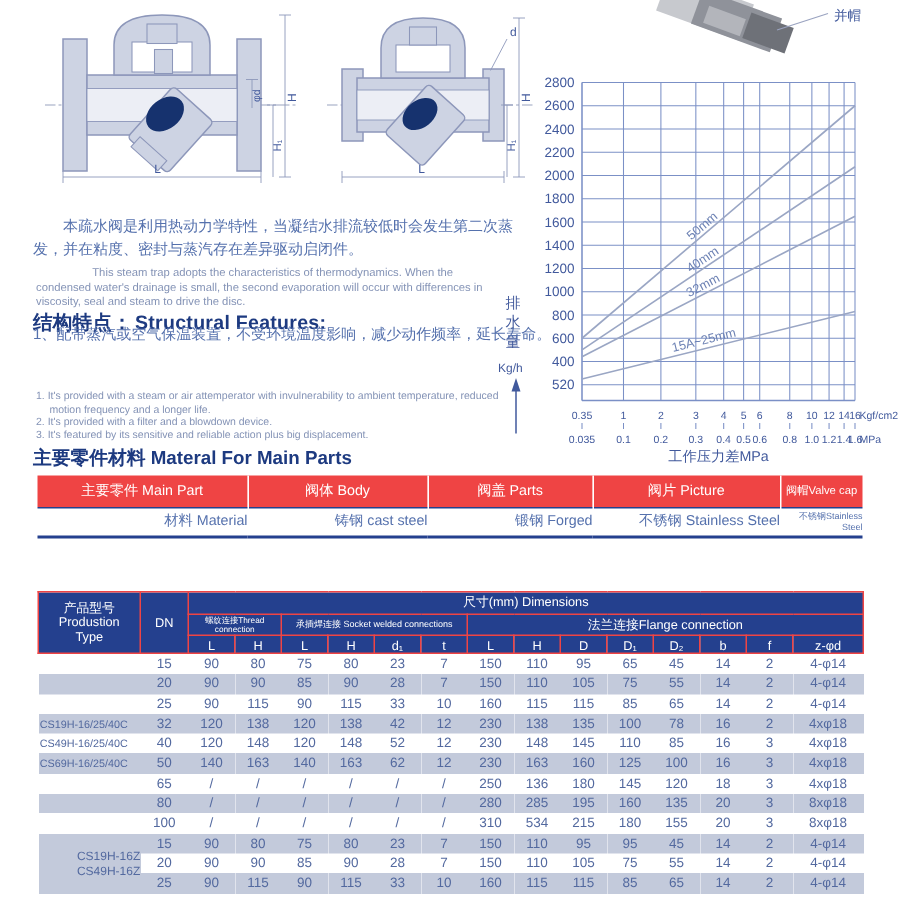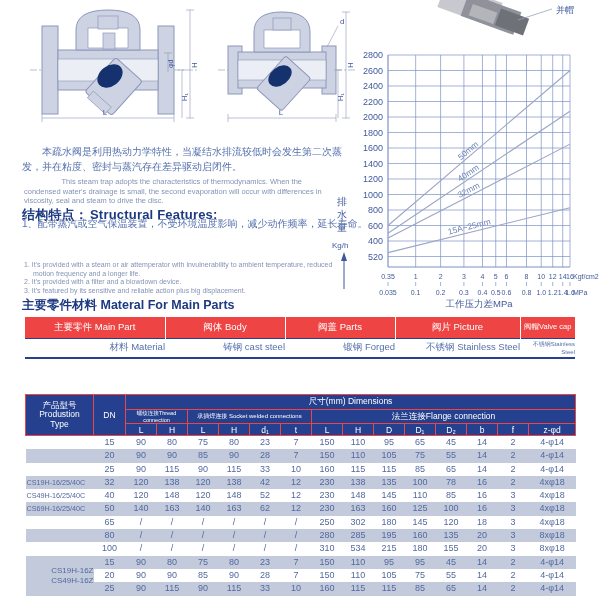--- a/index.html
+++ b/index.html
@@ -422,21 +422,21 @@
         <tr>
           <td class="type-cell"></td>
           <td>65</td>
           <td>/</td>
           <td>/</td>
           <td>/</td>
           <td>/</td>
           <td>/</td>
           <td>/</td>
           <td>250</td>
-          <td>302</td>
+          <td>136</td>
           <td>180</td>
           <td>145</td>
           <td>120</td>
           <td>18</td>
           <td>3</td>
           <td>4xφ18</td>
         </tr>
         <tr class="shaded">
           <td class="type-cell"></td>
           <td>80</td>

